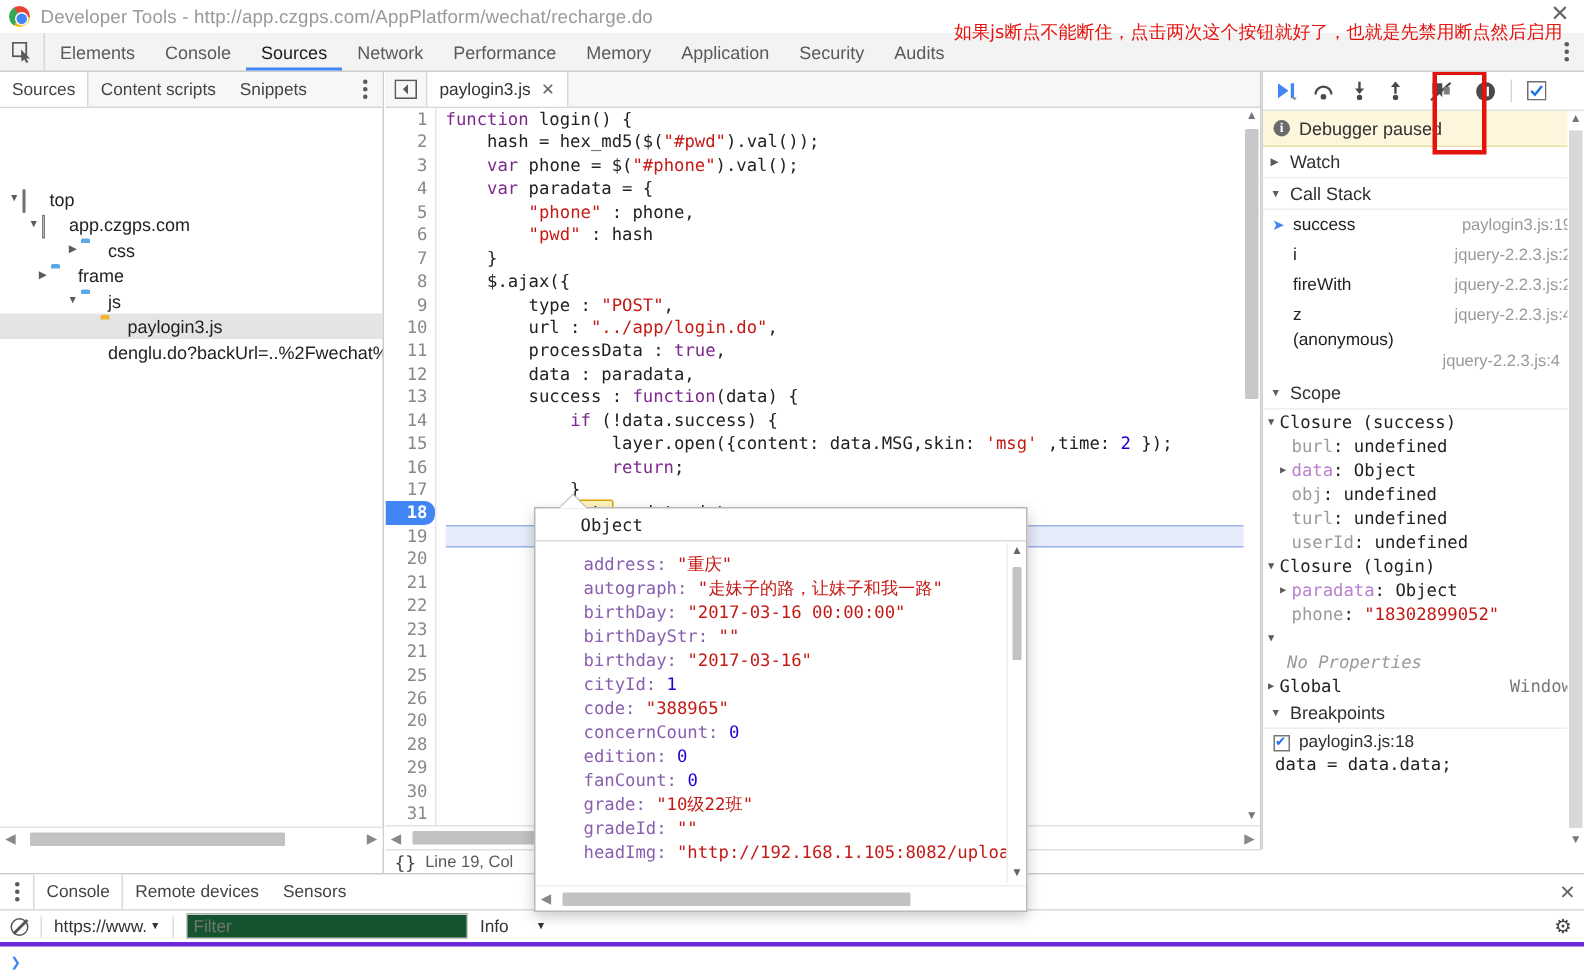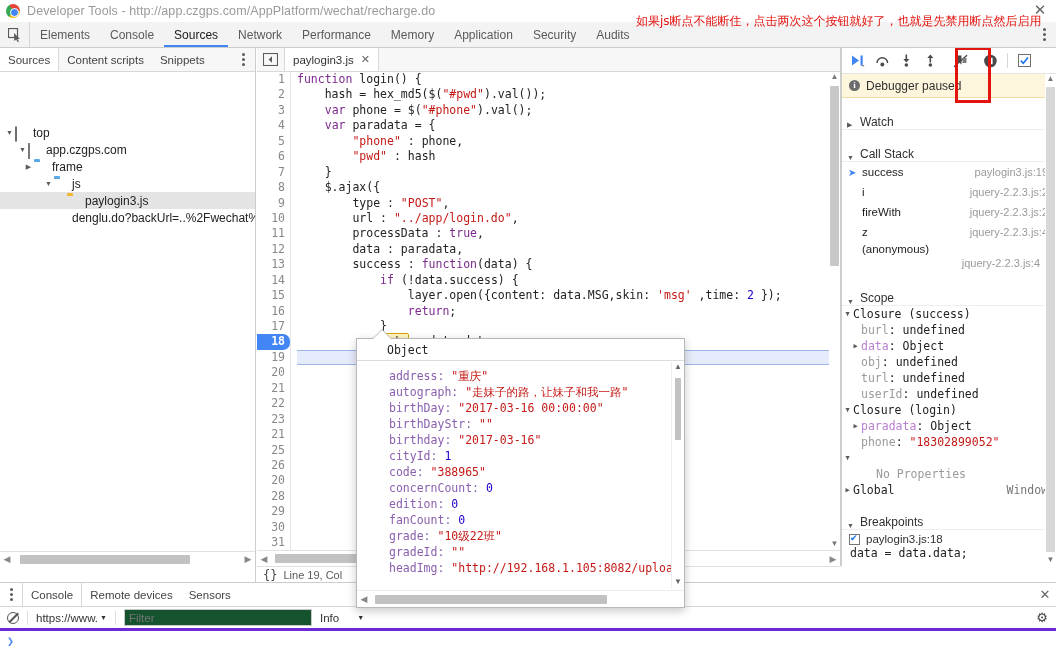--- a/index.html
+++ b/index.html
@@ -264,21 +264,21 @@
     display: flex; align-items: center; gap: 6px; padding-left: 7px;
     font-size: 12px; color: #303030;
   }
   .info-dot {
     width: 11px; height: 11px; border-radius: 50%; background: #6b6b6b;
     color: #fff; font-size: 9px; font-weight: bold; line-height: 11px;
     text-align: center; flex: none; font-family: "Liberation Serif", serif;
   }
 
   .sec-head {
-    height: 32px; display: flex; align-items: flex-end; gap: 4px; padding-left: 5px;
+    height: 21px; display: flex; align-items: center; gap: 4px; padding-left: 5px;
     font-size: 12px; color: #303030; border-bottom: 1px solid #eeeeee;
     background: #fff; cursor: default;
   }
   .tri { font-size: 7px; color: #5b5b5b; width: 9px; }
 
   .cs-row {
     height: 20px; display: flex; align-items: center; font-size: 11.5px;
     padding-left: 6px; cursor: default; position: relative;
   }
   .cs-marker { width: 14px; flex: none; color: #4285f4; font-size: 10px; }
@@ -289,21 +289,21 @@
 
   .scope-list { font-family: "DejaVu Sans Mono", monospace; font-size: 11.5px; }
   .sc-row { height: 16px; display: flex; align-items: center; white-space: nowrap; cursor: default; }
   .sc-tri { width: 11px; text-align: center; font-size: 7px; color: #5b5b5b; flex: none; }
   .sc-ind1 { padding-left: 8px; }
   .sc-ind2 { padding-left: 19px; }
   .sc-key { color: #9b9b9b; }
   .sc-key.live { color: #bb7fd0; }
   .sc-val { color: #222; }
   .sc-val.str { color: #c41a16; }
-  .sc-noprop { color: #9a9a9a; padding-left: 34px; }
+  .sc-noprop { color: #9a9a9a; font-style: italic; padding-left: 16px; }
   .sc-global-w { margin-left: auto; padding-right: 8px; color: #777; }
 
   .bp-row { padding: 3px 0 0 7px; font-size: 11.5px; }
   .bp-line { display: flex; align-items: center; gap: 6px; }
   .bp-check {
     width: 11px; height: 11px; border: 1px solid #767676; background: #fff;
     position: relative; flex: none;
   }
   .bp-check::after {
     content: "✔"; position: absolute; left: 0px; top: -2px; font-size: 9px; color: #1a73e8;
@@ -428,20 +428,25 @@
     <div class="tree">
       <div class="trow" style="padding-left:4px">
         <span class="arrow">▼</span>
         <span class="ic"><span class="ic-frame"></span></span>
         <span class="tname">top</span>
       </div>
       <div class="trow" style="padding-left:17px">
         <span class="arrow">▼</span>
         <span class="ic"><span class="ic-cloud"></span></span>
         <span class="tname">app.czgps.com</span>
+      </div>
+      <div class="trow" style="padding-left:43px">
+        <span class="arrow">▶</span>
+        <span class="ic"><span class="ic-folder"></span></span>
+        <span class="tname">css</span>
       </div>
       <div class="trow" style="padding-left:23px">
         <span class="arrow">▶</span>
         <span class="ic"><span class="ic-folder"></span></span>
         <span class="tname">frame</span>
       </div>
       <div class="trow" style="padding-left:43px">
         <span class="arrow">▼</span>
         <span class="ic"><span class="ic-folder"></span></span>
         <span class="tname">js</span>

